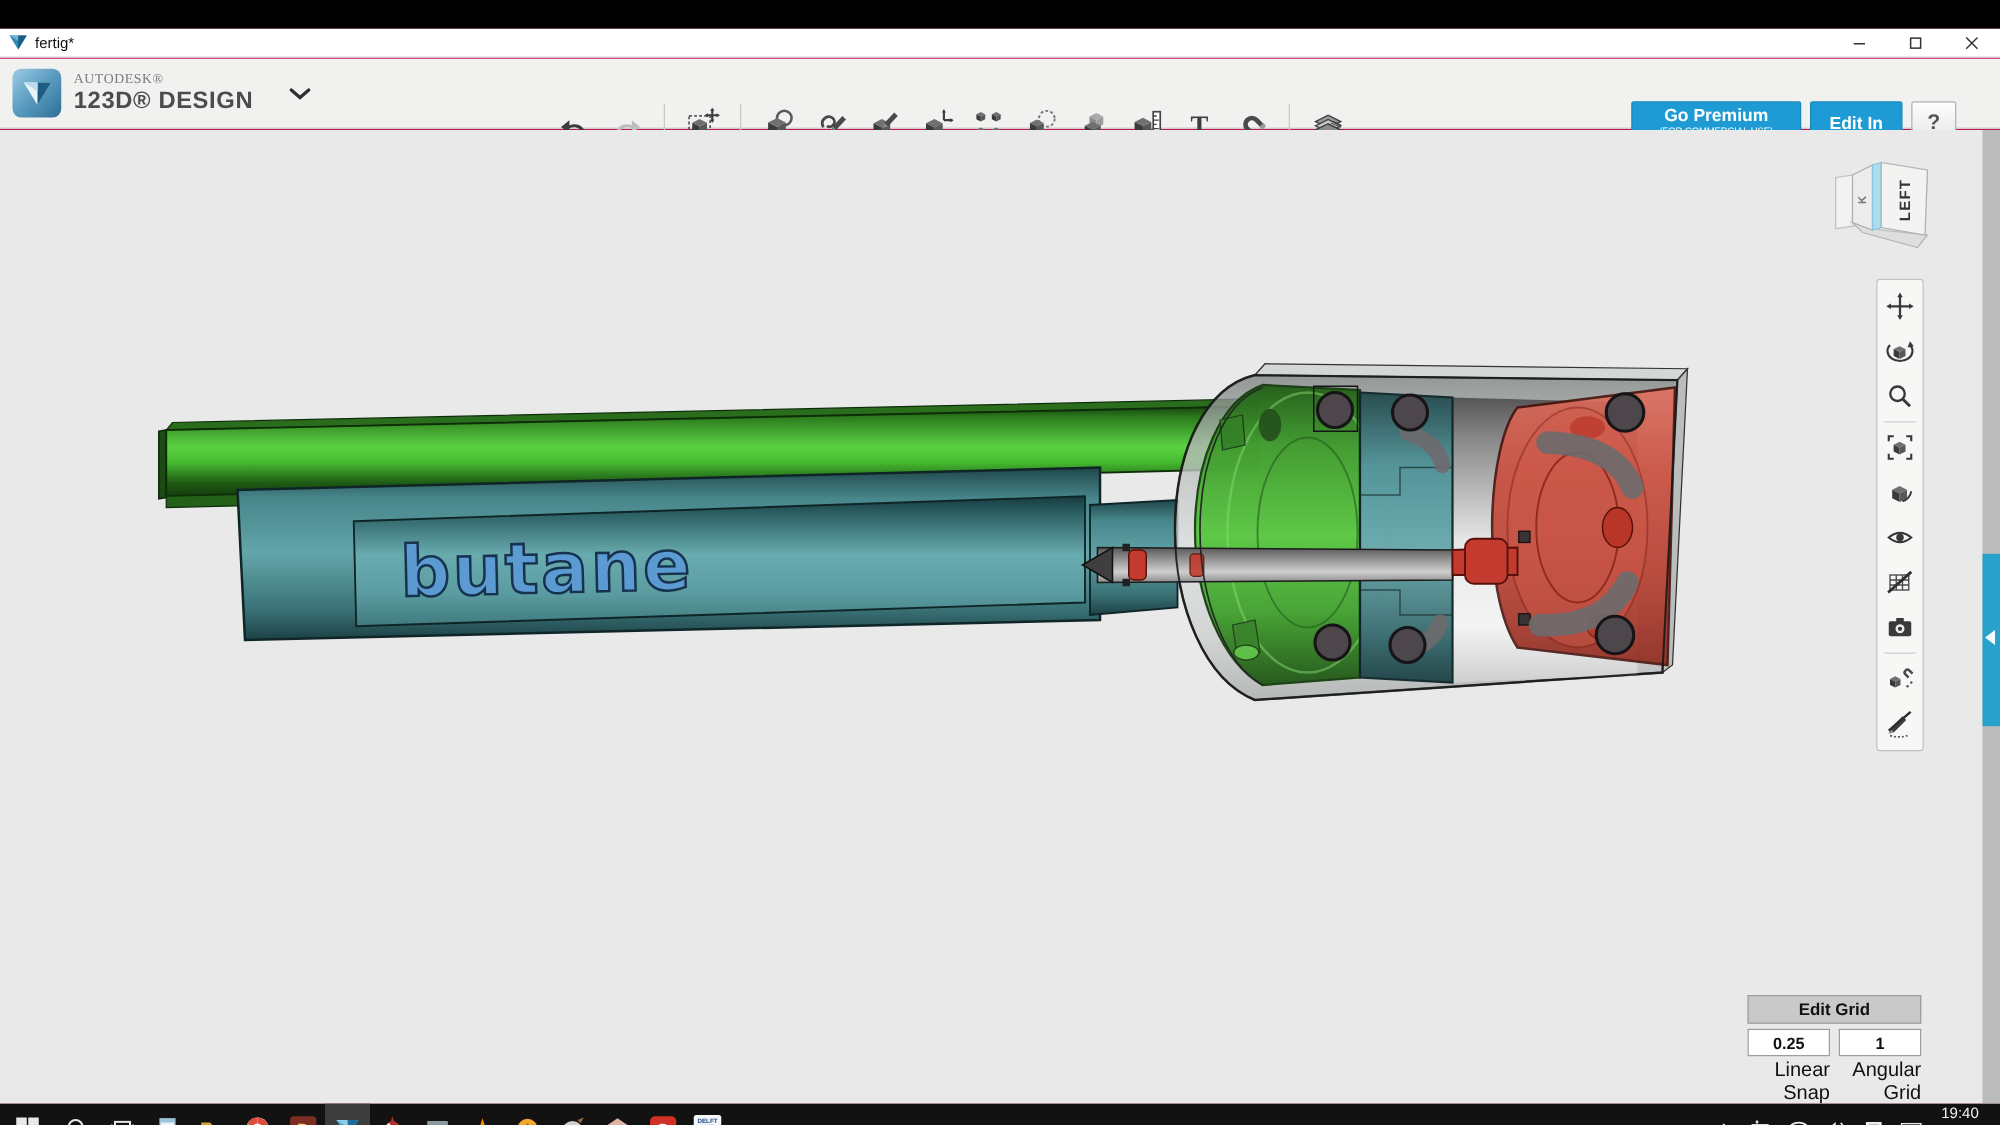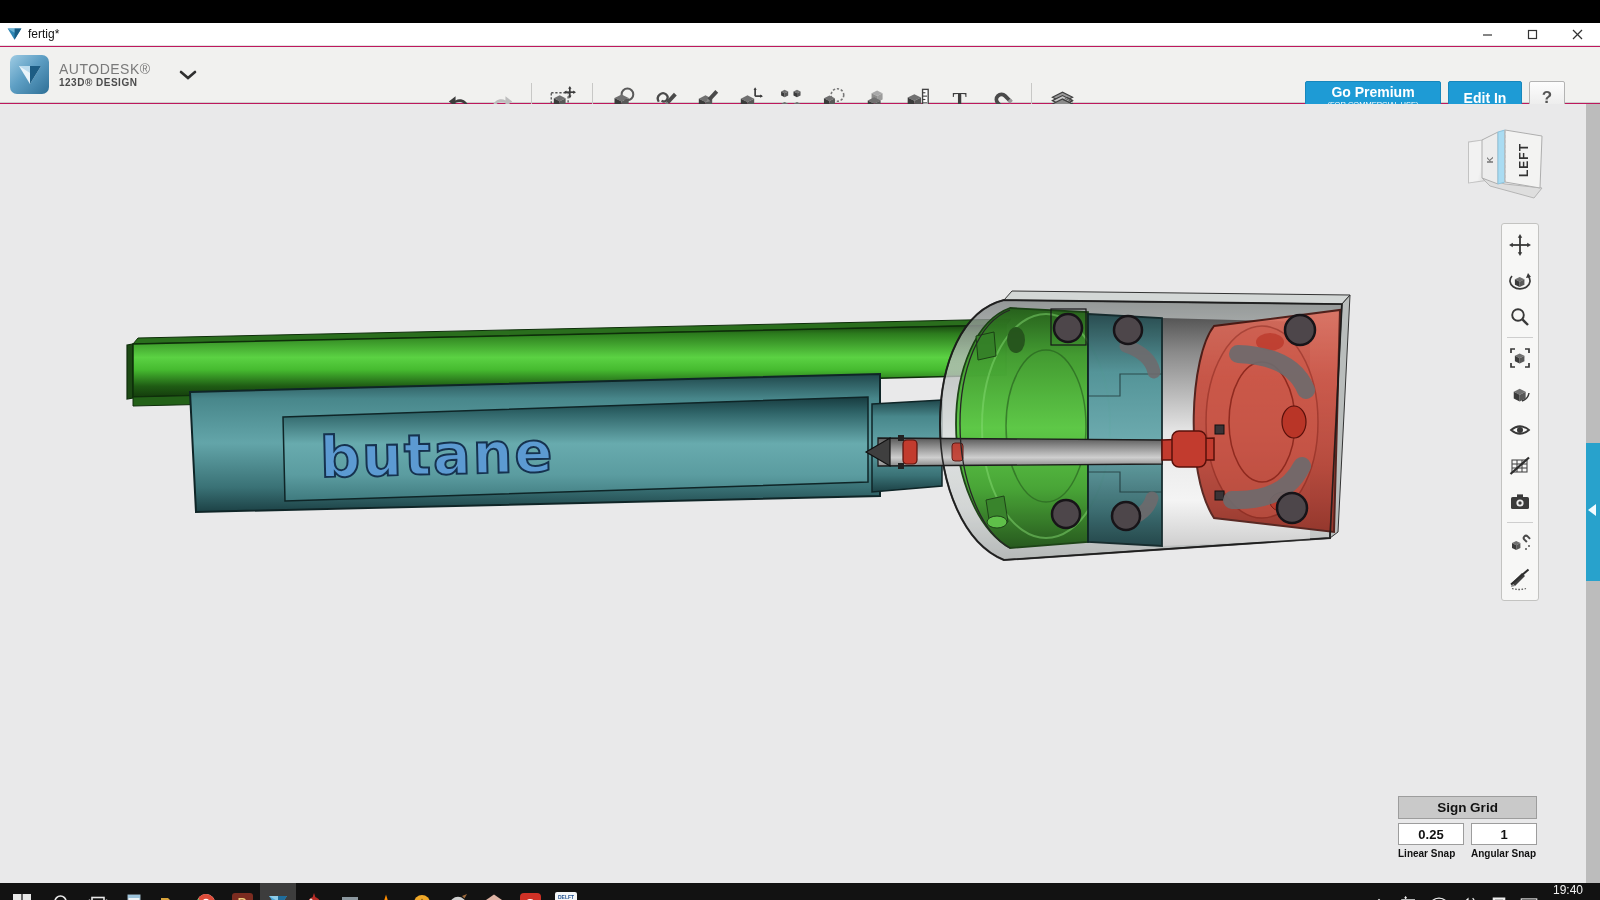--- a/index.html
+++ b/index.html
@@ -13,22 +13,22 @@
   .titlebar .ttext { font-size:12px; color:#111; }
   .wctrls { position:absolute; right:0; top:0; height:23px; display:flex; }
   .wctrl { width:45px; height:23px; display:flex; align-items:center; justify-content:center; }
   .wctrl svg { stroke:#333; stroke-width:1.2; fill:none; }
 
   
   .appbar { position:absolute; top:24px; left:0; width:1600px; height:56px; background:#f1f1ef; border-bottom:1px solid #cfcfcd; }
   .brand { position:absolute; left:10px; top:8px; display:flex; align-items:center; }
   .brandlogo { width:39px; height:39px; border-radius:7px; background:linear-gradient(135deg,#9fcce4 0%,#5e9fc4 45%,#2e6f96 100%); display:flex; align-items:center; justify-content:center; }
   .brandtext { margin-left:10px; line-height:1.15; }
-  .brandtext .l1 { font-size:14px; color:#7a7a7a; letter-spacing:.5px; }
-  .brandtext .l2 { font-size:10px; font-weight:bold; color:#4c4c4c; letter-spacing:.5px; }
+  .brandtext .l1 { font-size:11px; color:#7a7a7a; letter-spacing:.5px;font-family:Liberation Serif, serif; }
+  .brandtext .l2 { font-size:19px; font-weight:bold; color:#4c4c4c; letter-spacing:.5px; }
   .brandchev { margin-left:28px; }
 
   .tbar { position:absolute; left:438px; top:24px; height:56px; display:flex; align-items:center; }
   .tb { width:36px; height:40px; background:none; border:none; display:flex; align-items:center; justify-content:center; position:relative; margin:0 3px; cursor:pointer; }
   .tb .caret { position:absolute; right:1px; bottom:2px; width:0; height:0; border-left:4px solid transparent; border-bottom:4px solid #b9b9b6; }
   .tsep { width:1px; height:32px; background:#c8c8c6; margin:0 9px; }
   .i24 { width:27px; height:27px; }
 
   .hdr-actions { position:absolute; top:34px; right:0; }
   .btn-blue { position:absolute; top:0; background:#1e9bd5; color:#fff; border:1px solid #1787bc; border-radius:2px; text-align:center; cursor:pointer; }
@@ -57,21 +57,21 @@
   .edgetab { position:absolute; left:1586px; top:339px; width:14px; height:138px; background:#28a2cc; cursor:pointer; }
   .edgetab .tri { position:absolute; left:2px; top:61px; width:0; height:0; border-top:6px solid transparent; border-bottom:6px solid transparent; border-right:8px solid #f2fbff; }
 
   
   .gridpanel { position:absolute; left:1398px; top:692px; width:145px; }
   .gp-btn { width:139px; height:23px; background:#c9c9c9; border:1px solid #9d9d9d; font-family:"Liberation Sans",sans-serif; font-size:13.5px; font-weight:bold; color:#111; text-align:center; cursor:pointer; }
   .gp-row { display:flex; margin-top:4px; }
   .gp-in { width:66px; height:22px; border:1px solid #9d9d9d; background:#fff; text-align:center; font-size:13px; font-weight:bold; color:#111; font-family:"Liberation Sans",sans-serif; }
   .gp-in + .gp-in { margin-left:7px; }
   .gp-lbls { display:flex; margin-top:3px; }
-  .gp-lbl { width:66px; text-align:left; font-size:10px; font-weight:bold; color:#111; }
+  .gp-lbl { width:66px; text-align:right; font-size:16px; font-weight:normal; color:#111; }
   .gp-lbl + .gp-lbl { margin-left:7px; }
 
   
   .taskbar { position:absolute; left:0; top:860px; width:1600px; height:40px; background:#121212; display:flex; align-items:stretch; }
   .tslot { width:36px; height:40px; display:flex; align-items:center; justify-content:center; position:relative; cursor:pointer; }
   .tslot.start { width:44px; }
   .tslot.active { background:#3d3d3d; }
   .tslot.active::after { content:""; position:absolute; left:3px; right:3px; bottom:0; height:2px; background:#76b9e8; }
   .tslot.running::after { content:""; position:absolute; left:6px; right:6px; bottom:0; height:2px; background:#55707e; }
   .i20 { width:22px; height:22px; }
@@ -539,28 +539,28 @@
           </svg>
       </button>
     </div>
 
     <div class="edgestrip"></div>
     <div class="edgetab">
         <div class="tri"></div>
       </div>
 
     <div class="gridpanel">
-      <button class="gp-btn">Sign Grid</button>
+      <button class="gp-btn">Edit Grid</button>
       <div class="gp-row">
         <input class="gp-in" readonly="" value="0.25" style="">
         <input class="gp-in" readonly="" value="1" style="">
       </div>
       <div class="gp-lbls">
         <div class="gp-lbl">Linear Snap</div>
-        <div class="gp-lbl">Angular Snap</div>
+        <div class="gp-lbl">Angular Grid</div>
       </div>
     </div>
   </div>
 
   <div class="taskbar">
     <div class="tslot start">
       <svg class="i20" viewBox="0 0 22 22">
           <rect x="2" y="2" width="8.4" height="8.4" fill="#e8e8e8"></rect>
           <rect x="11.6" y="2" width="8.4" height="8.4" fill="#e8e8e8"></rect>
           <rect x="2" y="11.6" width="8.4" height="8.4" fill="#e8e8e8"></rect>

